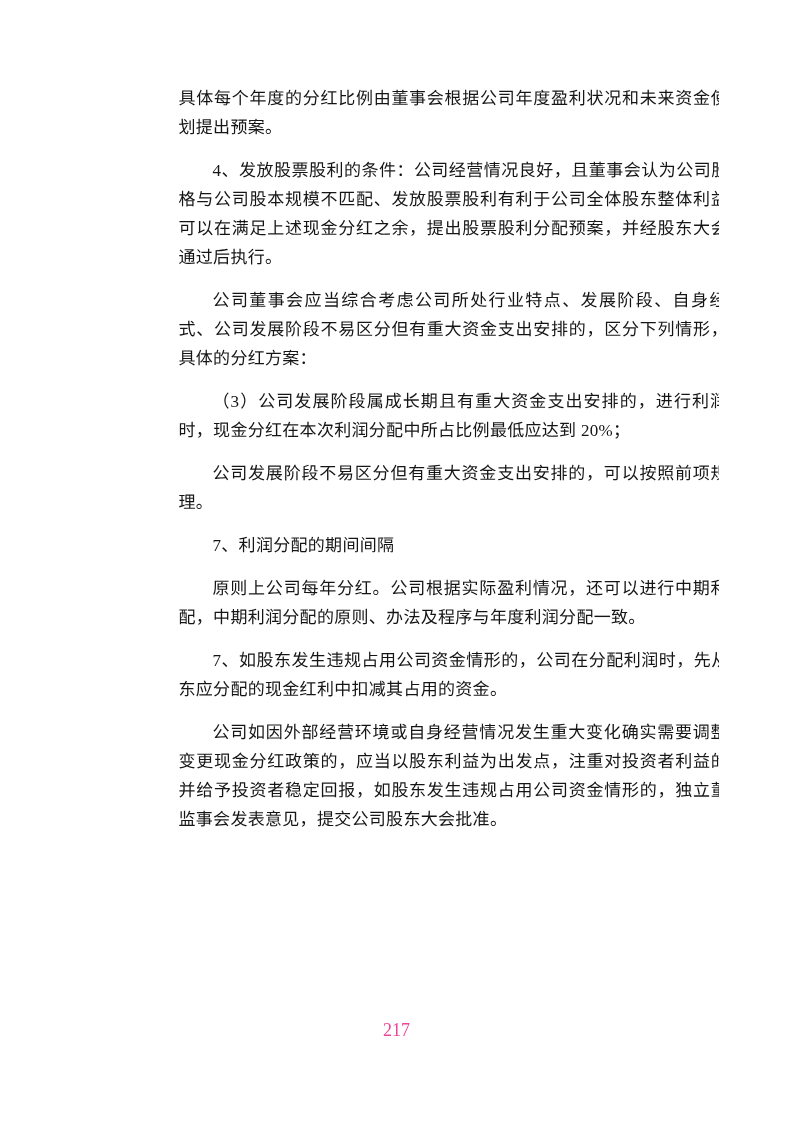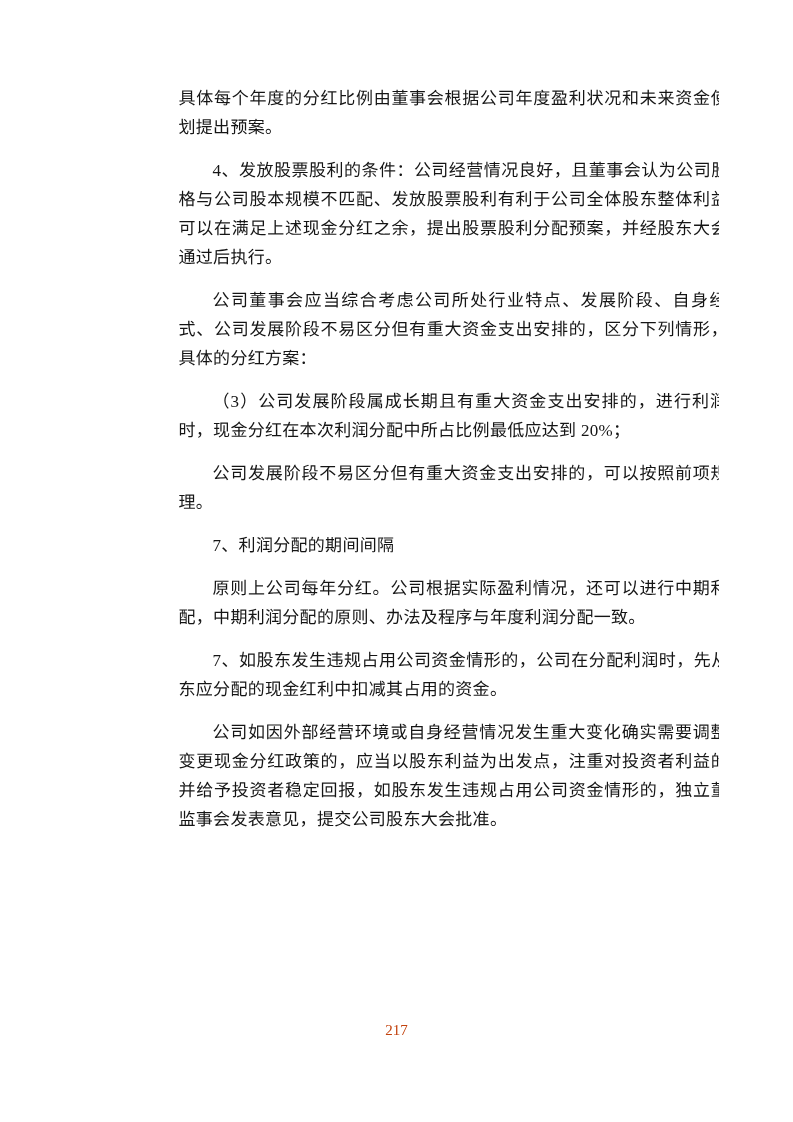--- a/index.html
+++ b/index.html
@@ -36,23 +36,23 @@
     text-indent: 2em;
   }
   .page-footer {
     position: absolute;
     left: 0;
     right: 0;
     top: 1020px;
     text-align: center;
   }
   .page-number {
-    font-size: 15px;
+    font-size: 18px;
     line-height: 20px;
-    color: #c2410c;
+    color: #ec4899;
     display: inline-block;
   }
 </style>
 </head>
 <body>
 
 <div class="page">
   <div class="content" id="paragraph-container">
 
   <p class="para">具体每个年度的分红比例由董事会根据公司年度盈利状况和未来资金使用计划提出预案。</p>

